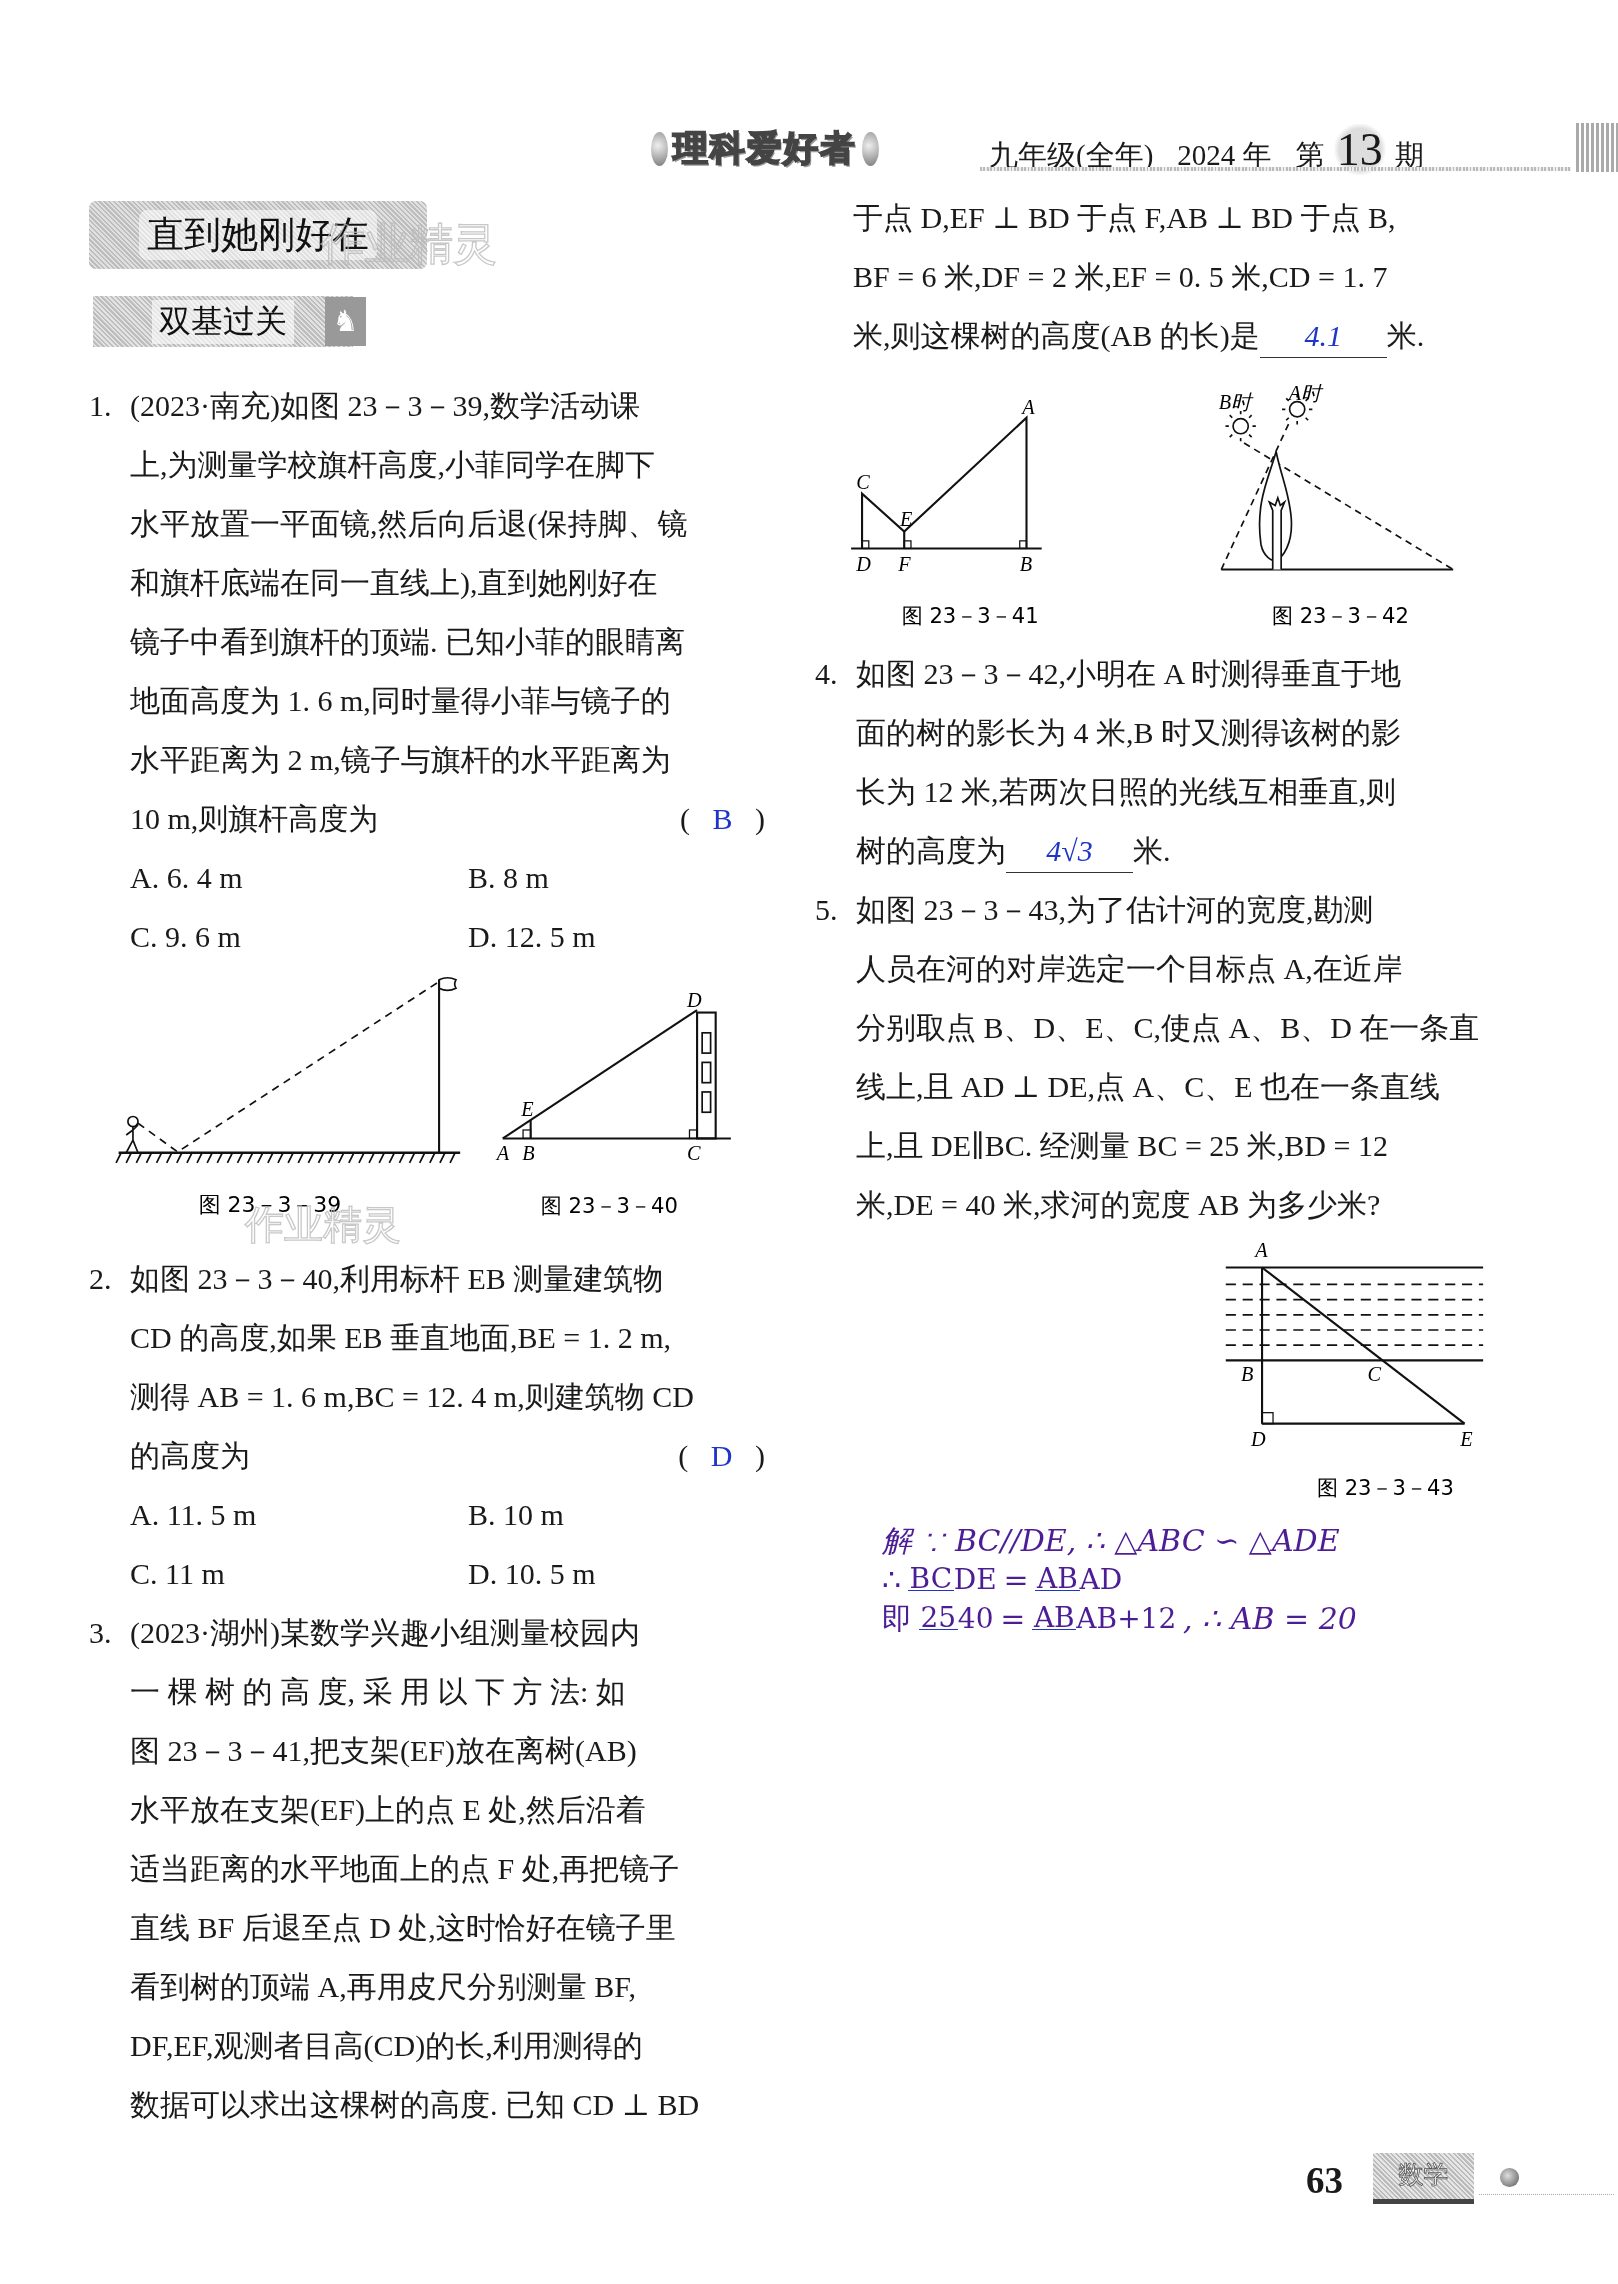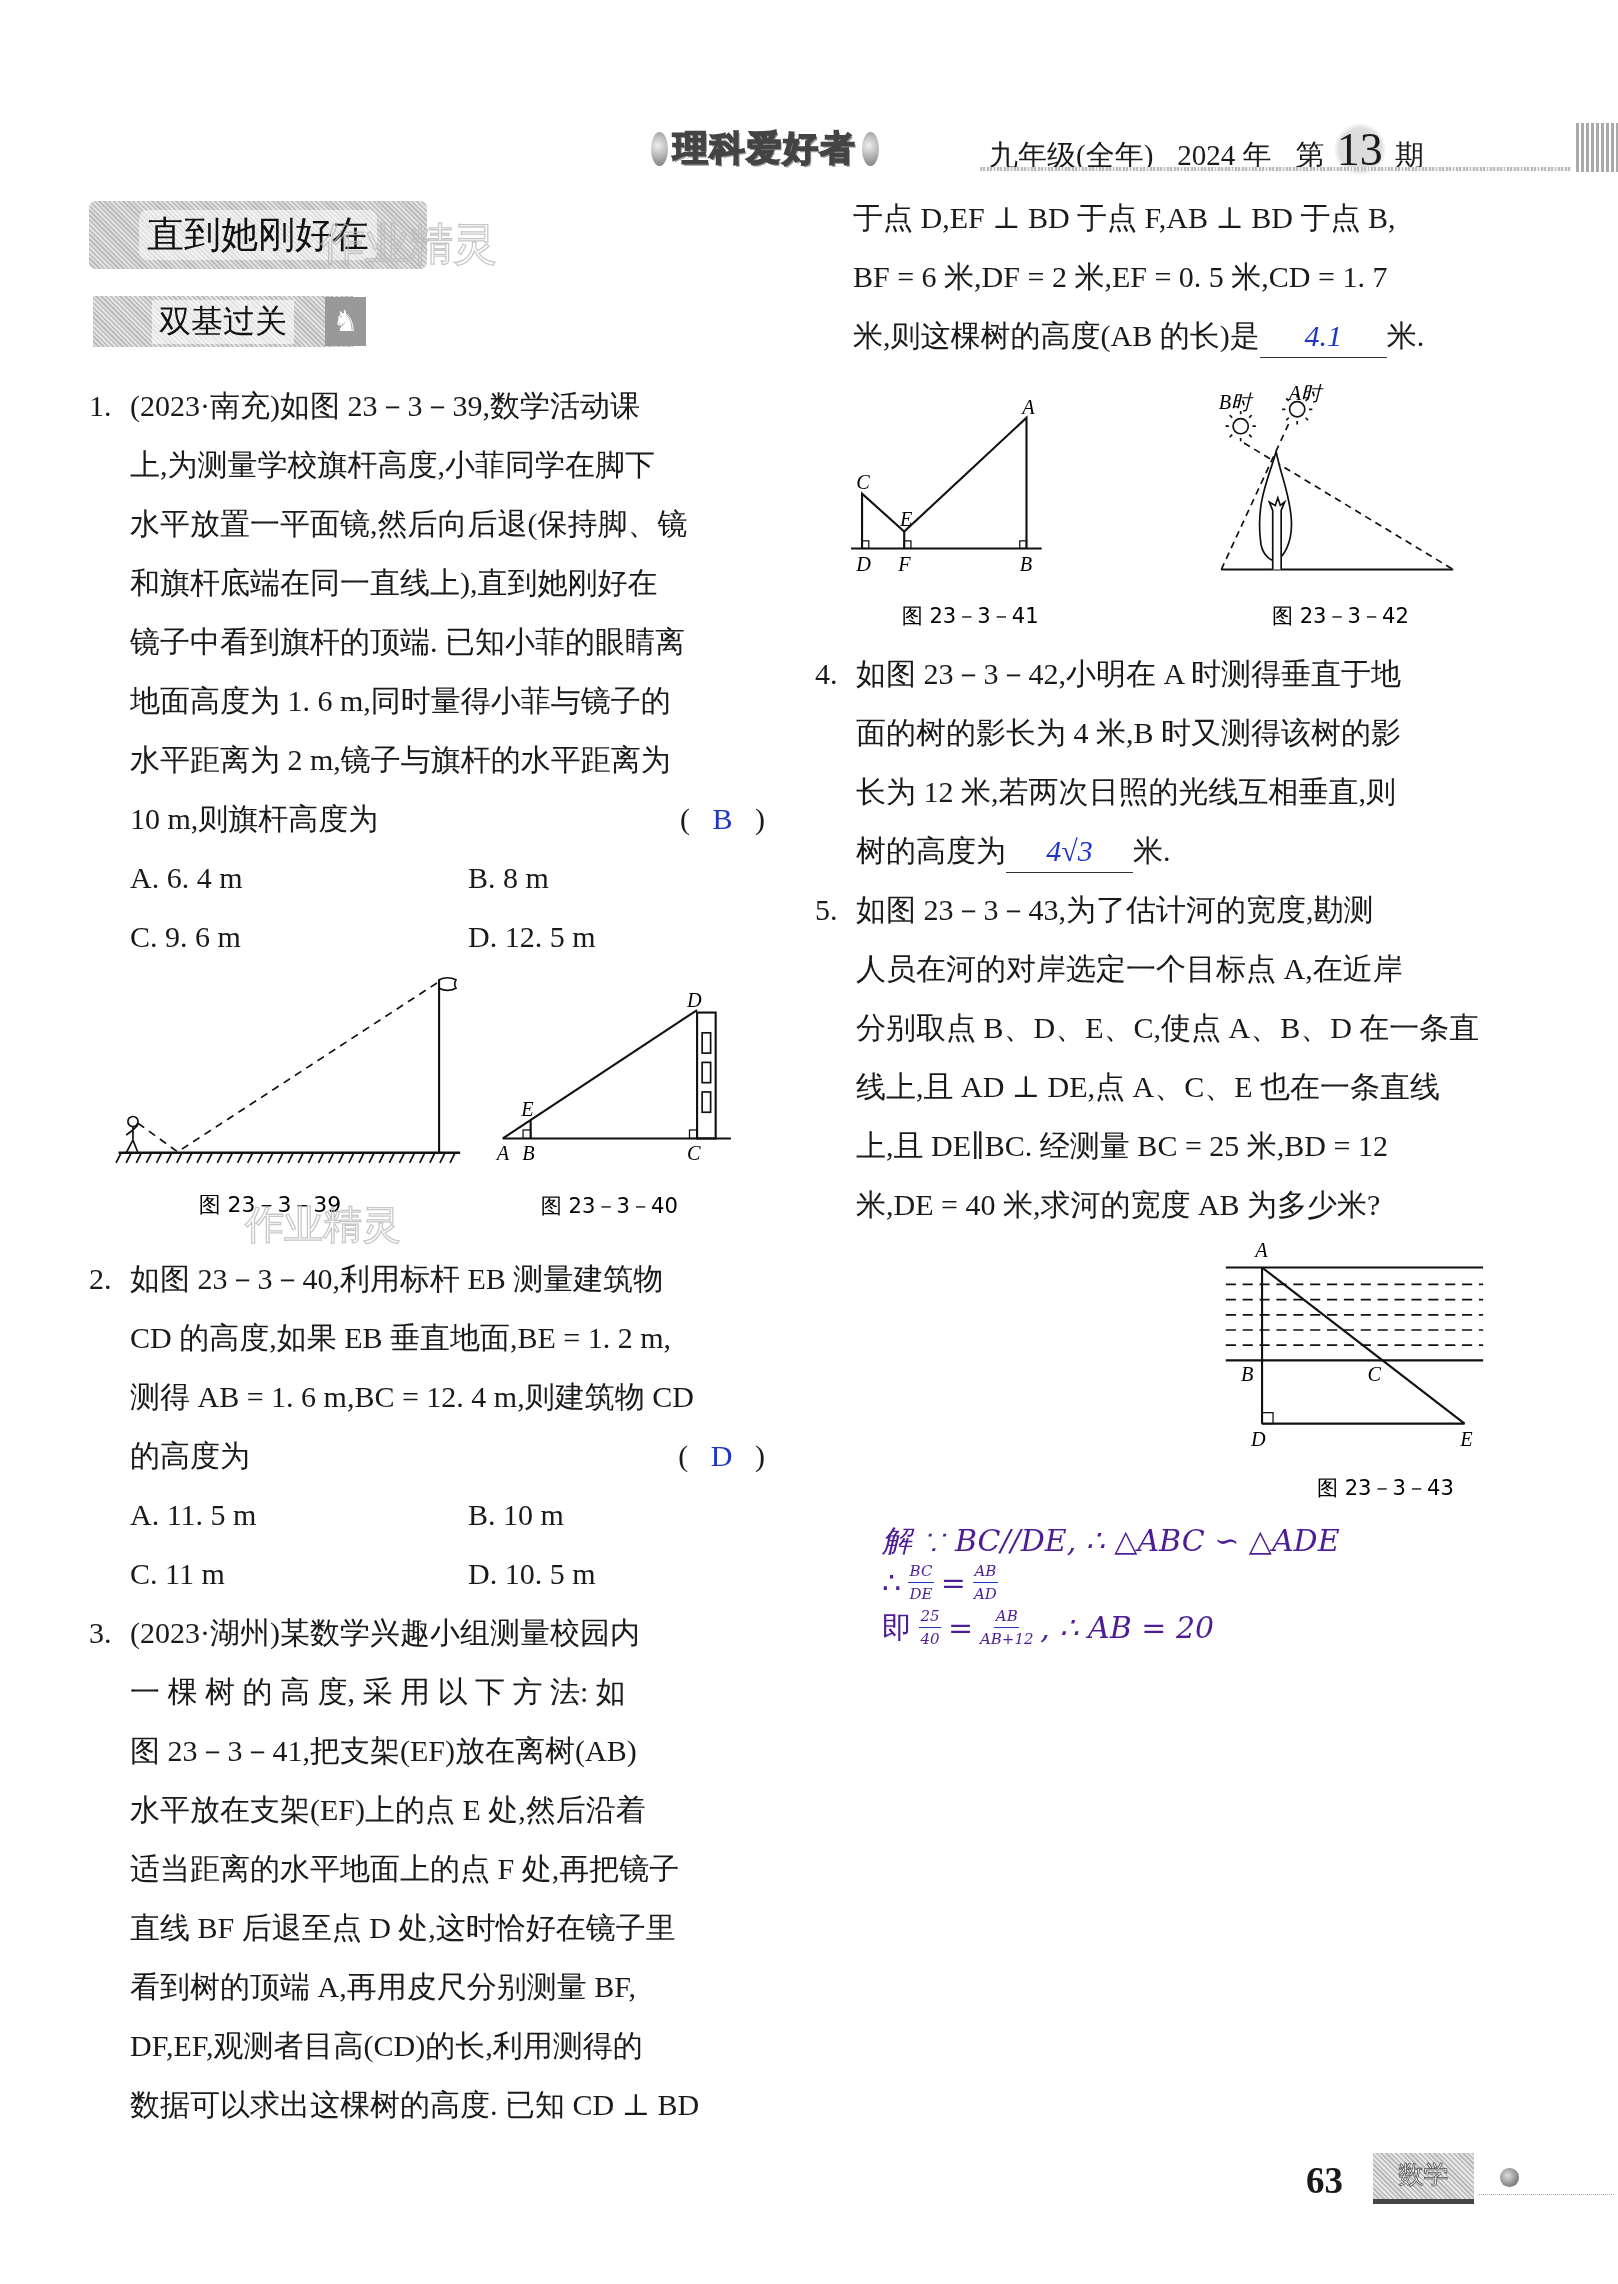--- a/index.html
+++ b/index.html
@@ -29,21 +29,21 @@
   .col p{margin:0;}
   .ind{padding-left:41px;}
   .num{display:inline-block;width:41px;}
   .q{position:relative;}
   .ans{color:#1f35c8;font-size:30px;}
   .paren{position:absolute;right:0;}
   .opts{display:grid;grid-template-columns:338px 338px;padding-left:41px;}
   .blank{display:inline-block;min-width:127px;border-bottom:1.7px solid #333;text-align:center;line-height:42px;font-style:italic;}
   .cap{font-size:26px;font-family:"DejaVu Sans",sans-serif;}
   .sol{color:#4c1d95;font-size:30px;line-height:39px;font-family:"DejaVu Serif",serif;margin-left:37px;}
-  .frac{display:inline-flex;flex-direction:column;align-items:center;vertical-align:middle;font-size:15px;line-height:22px;font-style:italic;}
+  .frac{display:inline-flex;align-items:center;vertical-align:middle;font-size:28px;line-height:22px;}
   .frac .n{border-bottom:1.7px solid #1f35c8;padding:0 1.7px;}
   .footer-num{left:1306px;top:2159px;font-size:37px;font-weight:bold;}
   .footer-tag{left:1373px;top:2153px;width:101px;height:46px;background:repeating-linear-gradient(45deg,#bbb 0 1.7px,#e6e6e6 1.7px 3.4px);
               border-bottom:5px solid #444;font-family:Liberation Serif, serif;font-size:25px;color:#fff;-webkit-text-stroke:0.8px #555;
               text-align:center;line-height:44px;}
   .footer-dot{left:1500px;top:2168px;width:18.6px;height:18.6px;border-radius:50%;background:radial-gradient(circle at 40% 40%,#ddd,#555);}
   .footer-line{left:1479px;top:2194px;width:135px;height:0.8px;border-top:0.8px dotted #aaa;}
   svg text{font-family:"Liberation Serif",serif;font-style:italic;}
 </style>
 </head>

